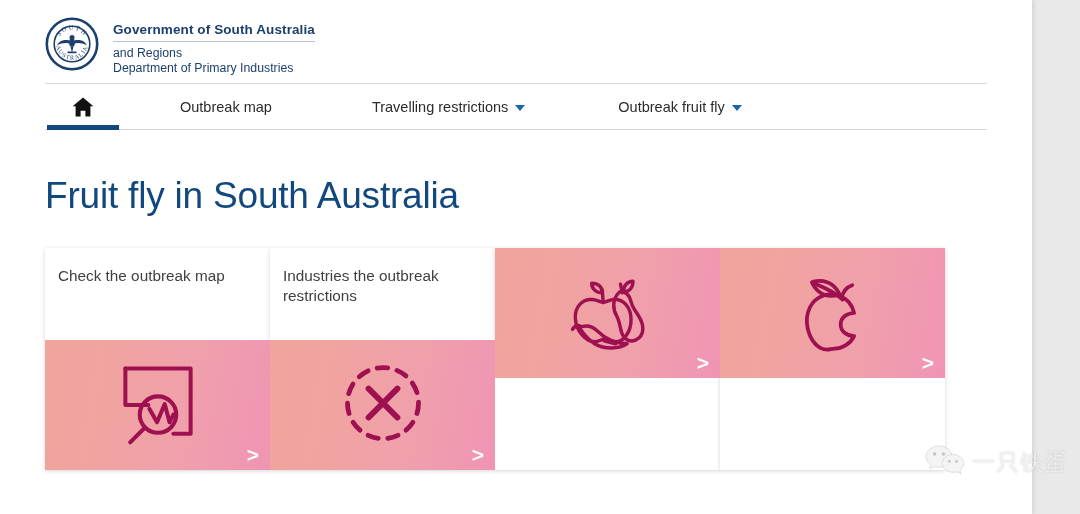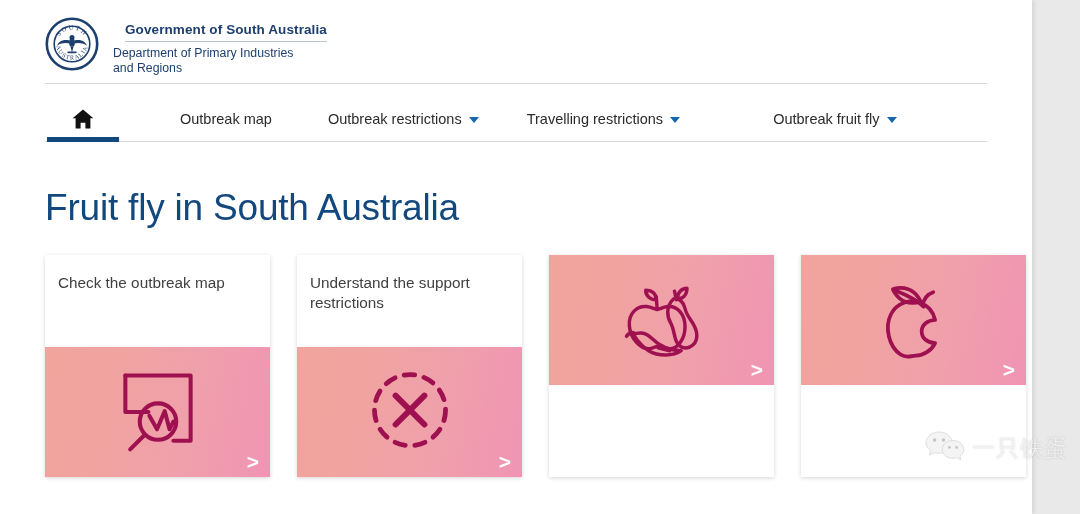--- a/index.html
+++ b/index.html
@@ -54,34 +54,33 @@
   .brand-block { padding-top: 6px; }
   .brand-top {
     font-size: 13.5px;
     font-weight: bold;
     color: #1d3f6e;
     letter-spacing: 0.1px;
     line-height: 16px;
     padding-bottom: 3px;
     border-bottom: 1px solid #b9c3d2;
     display: inline-block;
-    margin-left: 12px;
   }
   .brand-sub {
     font-size: 12.3px;
     color: #1d3f6e;
     line-height: 14.5px;
     margin-top: 4px;
   }
 
   
   .nav {
     position: relative;
     height: 46px;
-    margin: 12px 45px;
+    margin: 0 45px;
     display: flex;
     align-items: stretch;
   }
   .nav::after {
     content: "";
     position: absolute;
     left: 0; right: 0; bottom: 0;
     height: 1px;
     background: #d8d8d8;
   }
@@ -132,23 +131,22 @@
     font-weight: normal;
     color: #12487e;
     letter-spacing: -0.2px;
     line-height: 44px;
   }
 
   
   .cards {
     position: absolute;
     left: 45px;
-    top: 255px;
-    display: flex;
-    gap: 27px;
+    top: 248px;
+    display: flex;
   }
 
   .card {
     width: 225px;
     background: #ffffff;
     box-shadow: 0 1px 4px rgba(0,0,0,0.17);
     cursor: pointer;
     display: flex;
     flex-direction: column;
   }
@@ -183,21 +181,21 @@
     font-size: 21px;
     font-weight: bold;
     line-height: 21px;
     font-family: "Liberation Sans", sans-serif;
   }
 
   
   .watermark {
     position: absolute;
     right: 12px;
-    bottom: 48px;
+    bottom: 34px;
     display: flex;
     align-items: center;
     gap: 7px;
     opacity: 0.82;
     pointer-events: none;
   }
   .watermark-text {
     font-size: 23px;
     color: #f0f0f0;
     font-family: "Liberation Sans", sans-serif;
@@ -232,46 +230,42 @@
             <path d="M29.4 23.6 C36 22 40.2 24.6 41.8 28.4 C37.6 26 33 25.6 29.2 26.6 Z"></path>
             <path d="M25.4 29.4 L27 35.4 L28.6 29.4 Z"></path>
             <rect x="22.4" y="34.6" width="9.2" height="1.6" rx="0.6"></rect>
           </g>
         </svg>
       </div>
 
       <div class="brand-block">
         <div class="brand-top">Government of South Australia</div>
         <div class="brand-sub">
+          <div>and Regions</div>
           <div>Department of Primary Industries</div>
-          <div>and Regions</div>
         </div>
       </div>
     </header>
 
     <nav class="nav">
 
       <div class="nav-item home active">
         <span>
           <svg viewBox="0 0 24 24" width="24" height="24" aria-hidden="true">
             <path fill="#111111" d="M12 2.6 L1.6 11.2 h3.0 V21.4 h5.0 v-5.6 h4.8 v5.6 h5.0 V11.2 h3.0 Z"></path>
           </svg>
         </span>
       </div>
 
       <div class="nav-gap-a"></div>
       <div class="nav-item">
         <span>Outbreak map</span>
       </div>
 
       <div class="nav-gap-b"></div>
-      <div class="nav-item">
-        <span>Outbreak restrictions</span>
-        <span class="caret"></span>
-      </div>
 
       <div class="nav-gap-c"></div>
       <div class="nav-item">
         <span>Travelling restrictions</span>
         <span class="caret"></span>
       </div>
 
       <div class="nav-gap-d"></div>
 
       <div class="nav-gap-e"></div>
@@ -300,21 +294,21 @@
                 <path d="M41 56 L49 70 L57 51 L62 70 L66 62"></path>
               </g>
             </svg>
           </span>
           <div class="card-arrow">&gt;</div>
         </div>
       </div>
 
       <div class="card">
         <div class="card-head">
-          <div class="card-title">Understand the support restrictions</div>
+          <div class="card-title">Industries the outbreak restrictions</div>
         </div>
         <div class="card-art">
           <span>
             <svg viewBox="0 0 100 100" width="96" height="96" aria-hidden="true">
               <circle cx="50" cy="50" r="37" fill="none" stroke="#9e1050" stroke-width="5" stroke-linecap="round" stroke-dasharray="11 10"></circle>
               <path d="M35 35 L65 65 M65 35 L35 65" fill="none" stroke="#9e1050" stroke-width="6.2" stroke-linecap="round"></path>
             </svg>
           </span>
           <div class="card-arrow">&gt;</div>
         </div>

